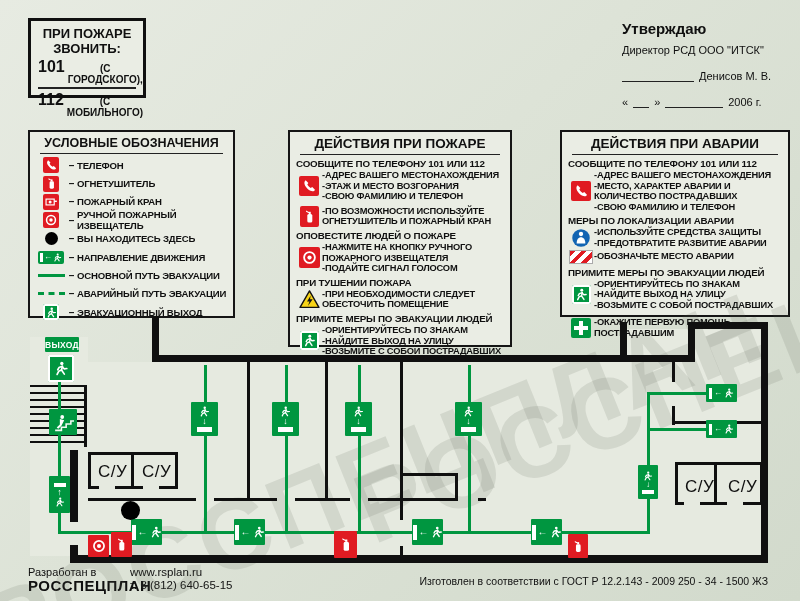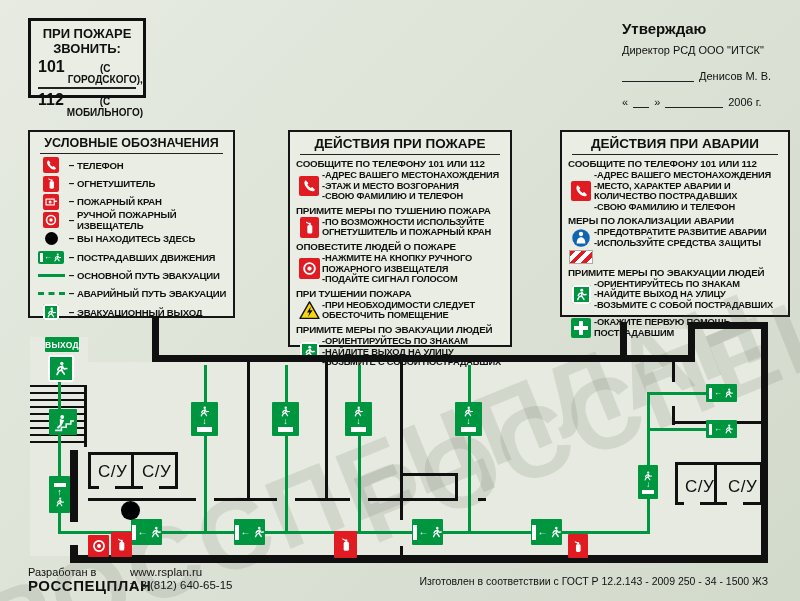--- a/index.html
+++ b/index.html
@@ -228,21 +228,21 @@
       <span class="legend-ic">
           <span class="lic green" style="width:26px;height:13px;gap:1px">
         <span style="width:3px;height:9px;background:#fff"></span>
         <span class="arrow" style="font-size:8px">←</span>
         <svg class="g" width="9" height="9" viewBox="0 0 24 24">
               <use href="#sym-runner"></use>
             </svg>
       </span>
         </span>
       <span class="legend-dash">–</span>
-      <span class="legend-lab">ПОСТРАДАВШИХ ДВИЖЕНИЯ</span>
+      <span class="legend-lab">НАПРАВЛЕНИЕ ДВИЖЕНИЯ</span>
     </div>
     <div class="legend-row">
       <span class="legend-ic">
           <span style="width:27px;height:3px;background:var(--green)"></span>
         </span>
       <span class="legend-dash">–</span>
       <span class="legend-lab">ОСНОВНОЙ ПУТЬ ЭВАКУАЦИИ</span>
     </div>
     <div class="legend-row">
       <span class="legend-ic">
@@ -277,21 +277,20 @@
             </span>
           </span>
         <span class="sec-lines">
           <div class="ln">-АДРЕС ВАШЕГО МЕСТОНАХОЖДЕНИЯ</div>
           <div class="ln">-ЭТАЖ И МЕСТО ВОЗГОРАНИЯ</div>
           <div class="ln">-СВОЮ ФАМИЛИЮ И  ТЕЛЕФОН</div>
         </span>
       </div>
     </div>
     <div class="sec">
-      <div class="sec-title">ПРИМИТЕ МЕРЫ ПО ТУШЕНИЮ ПОЖАРА</div>
       <div class="sec-body">
         <span class="sic">
             <span class="pic-red" style="width:19px;height:21px">
               <svg class="g" width="15" height="15" viewBox="0 0 24 24">
                 <use href="#sym-ext"></use>
               </svg>
             </span>
           </span>
         <span class="sec-lines">
           <div class="ln">-ПО ВОЗМОЖНОСТИ ИСПОЛЬЗУЙТЕ</div>
@@ -375,28 +374,31 @@
       <div class="sec-title">МЕРЫ ПО ЛОКАЛИЗАЦИИ АВАРИИ</div>
       <div class="sec-body">
         <span class="sic">
             <span>
               <svg class="g" width="20" height="20" viewBox="0 0 24 24">
                 <use href="#sym-mandatory"></use>
               </svg>
             </span>
           </span>
         <span class="sec-lines">
+          <div class="ln">-ИСПОЛЬЗУЙТЕ СРЕДСТВА ЗАЩИТЫ</div>
           <div class="ln">-ПРЕДОТВРАТИТЕ РАЗВИТИЕ АВАРИИ</div>
-          <div class="ln">-ИСПОЛЬЗУЙТЕ СРЕДСТВА ЗАЩИТЫ</div>
         </span>
       </div>
       <div class="sec-body">
         <span class="sic">
             <span class="hazard"></span>
           </span>
+        <span class="sec-lines">
+          <div class="ln">-ОБОЗНАЧЬТЕ МЕСТО АВАРИИ</div>
+        </span>
       </div>
     </div>
     <div class="sec">
       <div class="sec-title">ПРИМИТЕ МЕРЫ ПО ЭВАКУАЦИИ ЛЮДЕЙ</div>
       <div class="sec-body">
         <span class="sic">
             <span class="pic-green exitman" style="width:19px;height:19px">
               <svg class="g" width="13" height="13" viewBox="0 0 24 24">
                 <use href="#sym-runner"></use>
               </svg>

